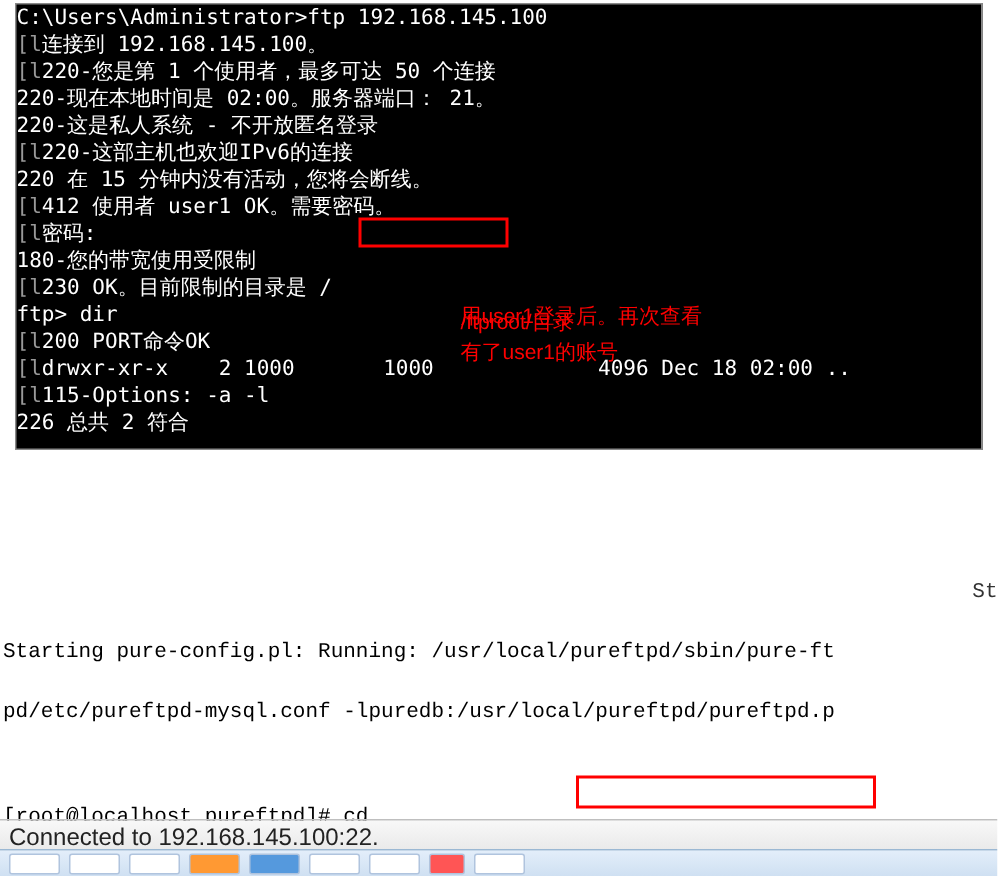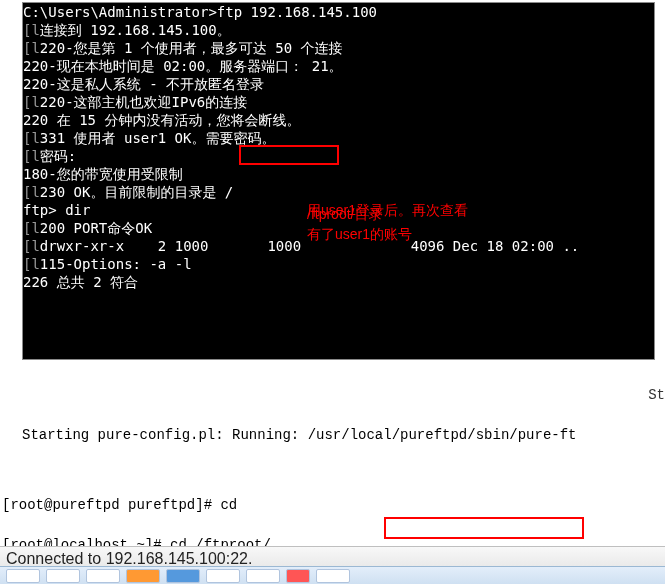--- a/index.html
+++ b/index.html
@@ -1,17 +1,17 @@
 <!DOCTYPE html>
 <html><head>
   <meta charset="utf-8">
   <style>
     * { margin: 0; padding: 0; box-sizing: border-box; }
     body { width: 665px; height: 584px; font-family: Consolas, 'Courier New', monospace; font-size: 13px; background: #fff; overflow: hidden; position: relative; }
-    .ftp-window { position: absolute; top: 2px; left: 22px; right: 10px; height: 358px; background: #000; color: #fff; border: 1px solid #8a8a8a; overflow: hidden; }
+    .ftp-window { position: absolute; top: 2px; left: 10px; right: 10px; height: 298px; background: #000; color: #fff; border: 1px solid #8a8a8a; overflow: hidden; }
     .ftp-line { white-space: pre; font-family: 'SimSun', Consolas, monospace; font-size: 14px; line-height: 18px; }
     .gray-marker { color: #999; }
     .red-box-user { position: absolute; border: 2px solid red; left: 239px; top: 145px; width: 100px; height: 20px; }
     .red-box-dir { position: absolute; border: 2px solid red; left: 384px; top: 517px; width: 200px; height: 22px; }
     .annotation { position: absolute; color: red; font-family: 'SimSun', sans-serif; font-size: 14px; line-height: 20px; white-space: pre; }
     .anno1 { left: 307px; top: 200px; }
     .anno2 { left: 307px; top: 204px; }
     .anno3 { left: 307px; top: 224px; }
     .terminal-section { position: absolute; top: 365px; left: 0; right: 0; background: #fff; color: #000; font-family: Consolas, 'Courier New', monospace; font-size: 14px; line-height: 20px; white-space: pre; padding-left: 2px; }
     .st-line { color: #333; }
@@ -26,43 +26,44 @@
 <body>
 
 <div class="ftp-window">
   <div class="ftp-line">C:\Users\Administrator&gt;ftp 192.168.145.100</div>
   <div class="ftp-line"><span class="gray-marker">[l</span><span>连接到 192.168.145.100。</span></div>
   <div class="ftp-line"><span class="gray-marker">[l</span><span>220-您是第 1 个使用者，最多可达 50 个连接</span></div>
   <div class="ftp-line">220-现在本地时间是 02:00。服务器端口： 21。</div>
   <div class="ftp-line">220-这是私人系统 - 不开放匿名登录</div>
   <div class="ftp-line"><span class="gray-marker">[l</span><span>220-这部主机也欢迎IPv6的连接</span></div>
   <div class="ftp-line">220 在 15 分钟内没有活动，您将会断线。</div>
-  <div class="ftp-line"><span class="gray-marker">[l</span><span>331 使用者 user1 OK。需要密码。</span></div>
+  <div class="ftp-line"><span class="gray-marker">[l</span><span>412 使用者 user1 OK。需要密码。</span></div>
   <div class="ftp-line"><span class="gray-marker">[l</span><span>密码:</span></div>
   <div class="ftp-line">180-您的带宽使用受限制</div>
   <div class="ftp-line"><span class="gray-marker">[l</span><span>230 OK。目前限制的目录是 /</span></div>
   <div class="ftp-line">ftp&gt; dir</div>
   <div class="ftp-line"><span class="gray-marker">[l</span><span>200 PORT命令OK</span></div>
   <div class="ftp-line"><span class="gray-marker">[l</span><span>drwxr-xr-x    2 1000       1000             4096 Dec 18 02:00 ..</span></div>
   <div class="ftp-line"><span class="gray-marker">[l</span><span>115-Options: -a -l</span></div>
   <div class="ftp-line">226 总共 2 符合</div>
 
 </div>
 
 <div class="red-box-user"></div>
 
 <div class="annotation anno1">用user1登录后。再次查看</div>
 <div class="annotation anno2">/ftproot/目录</div>
 <div class="annotation anno3">有了user1的账号</div>
 
 <div class="terminal-section">
 <span class="st-line" style="display: block; text-align: right;">St</span>
-<span style="display: block; margin-left: 20px;">Starting pure-config.pl: Running: /usr/local/pureftpd/sbin/pure-ft</span>
+<span style="display: block;">Starting pure-config.pl: Running: /usr/local/pureftpd/sbin/pure-ft</span>
+<span style="display: block;">pd/etc/pureftpd-mysql.conf -lpuredb:/usr/local/pureftpd/pureftpd.p</span>
 <span style="display:block;height:10px"></span>
-<span style="display: block;">[root@pureftpd pureftpd]# cd</span>
+<span style="display: block;">[root@localhost pureftpd]# cd</span>
 <span style="display: block;">[root@localhost ~]# cd /ftproot/</span>
 
 
 
 
 </div>
 
 <div class="red-box-dir"></div>
 
 <div class="status-bar">

